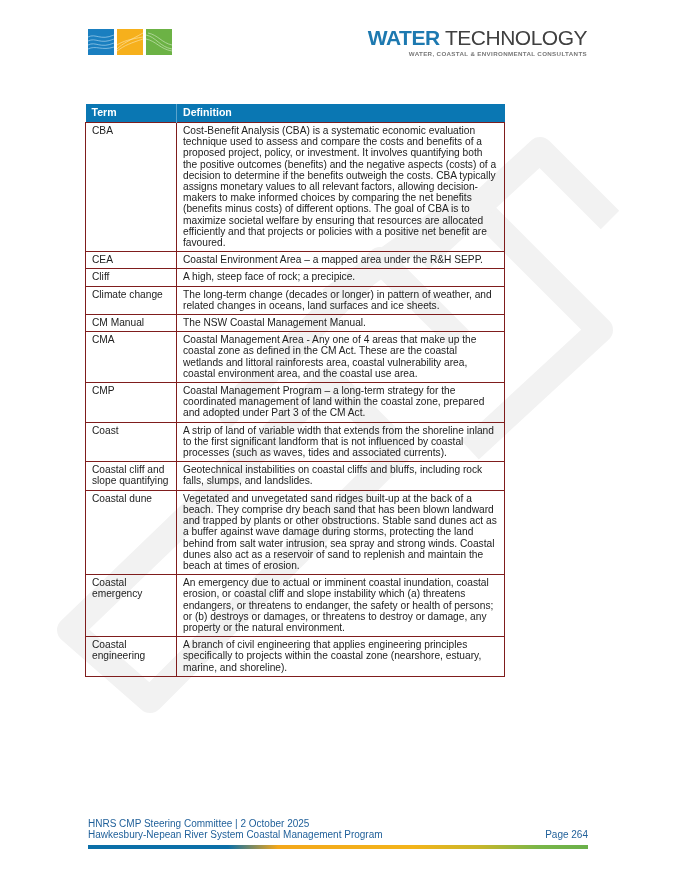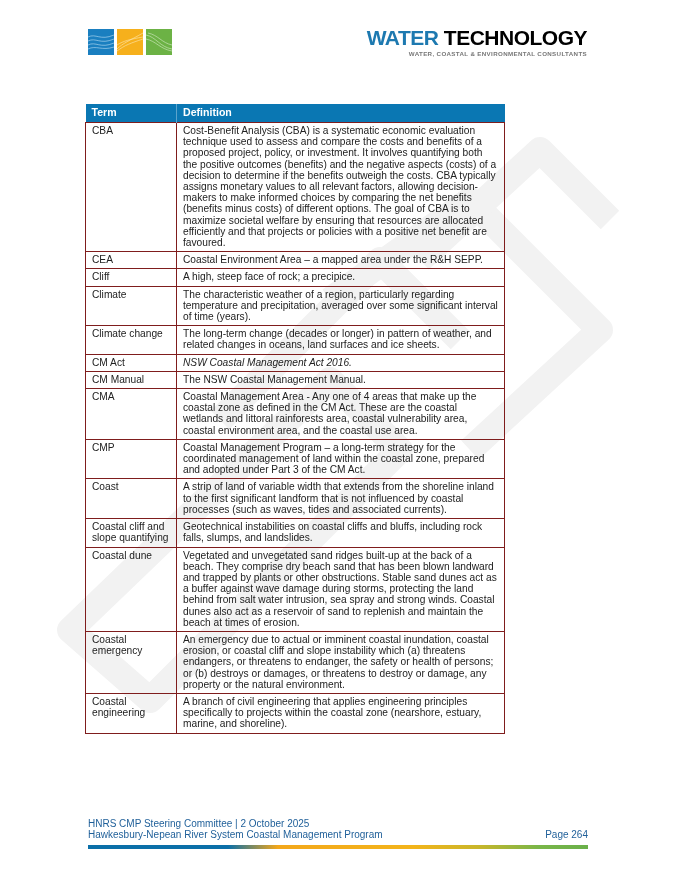--- a/index.html
+++ b/index.html
@@ -19,21 +19,21 @@
     .tile { width: 26px; height: 26px; position: relative; overflow: hidden; }
     .tile svg { position: absolute; left: 0; top: 0; }
     .brand {
       position: absolute; right: 88px; top: 27px; text-align: right;
     }
     .brand-title {
       font-size: 21px; letter-spacing: -0.5px; color: #2787b9; line-height: 22px;
       white-space: nowrap;
     }
     .brand-title b { font-weight: bold; color: #1d79b0; }
-    .brand-title span.light { font-weight: bold; color: #000000; }
+    .brand-title span.light { font-weight: normal; color: #404040; }
     .brand-sub {
       font-size: 6.2px; color: #777; letter-spacing: 0.35px; margin-top: 1px;
       white-space: nowrap; font-weight: bold;
     }
     table.gloss {
       position: absolute; left: 85px; top: 104px; width: 420px;
       border-collapse: collapse; z-index: 1;
       font-size: 10.2px; line-height: 11.2px;
     }
     table.gloss th {
@@ -121,30 +121,22 @@
     </tr>
     <tr>
       <td class="term">CEA</td>
       <td class="def">Coastal Environment Area – a mapped area under the R&amp;H SEPP.</td>
     </tr>
     <tr>
       <td class="term">Cliff</td>
       <td class="def">A high, steep face of rock; a precipice.</td>
     </tr>
     <tr>
-      <td class="term">Climate</td>
-      <td class="def">The characteristic weather of a region, particularly regarding temperature and precipitation, averaged over some significant interval of time (years).</td>
-    </tr>
-    <tr>
       <td class="term">Climate change</td>
       <td class="def">The long-term change (decades or longer) in pattern of weather, and related changes in oceans, land surfaces and ice sheets.</td>
-    </tr>
-    <tr>
-      <td class="term">CM Act</td>
-      <td class="def italic">NSW Coastal Management Act 2016.</td>
     </tr>
     <tr>
       <td class="term">CM Manual</td>
       <td class="def">The NSW Coastal Management Manual.</td>
     </tr>
     <tr>
       <td class="term">CMA</td>
       <td class="def">Coastal Management Area - Any one of 4 areas that make up the coastal zone as defined in the CM Act. These are the coastal wetlands and littoral rainforests area, coastal vulnerability area, coastal environment area, and the coastal use area.</td>
     </tr>
     <tr>

